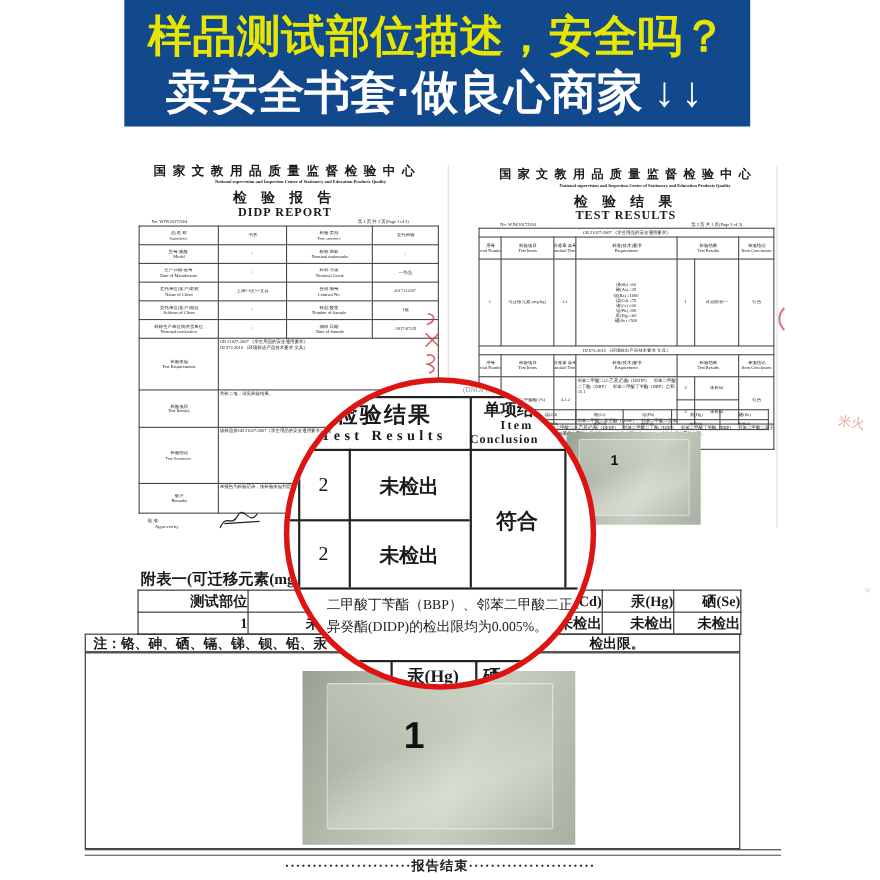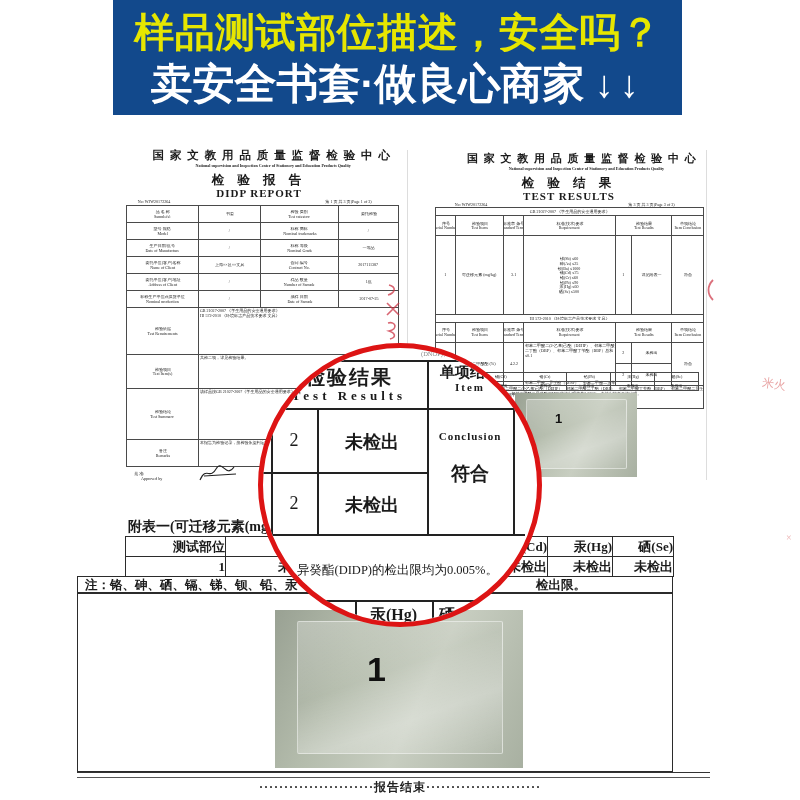--- a/index.html
+++ b/index.html
@@ -11,21 +11,21 @@
   .banner-l1{position:absolute;top:5px;left:0;width:100%;text-align:center;
     font-family:"Liberation Sans",sans-serif;font-weight:bold;font-size:40px;color:#e6e600;
     letter-spacing:0.5px;white-space:nowrap;}
   .banner-l2{position:absolute;top:56px;left:0;width:100%;display:flex;justify-content:center;
     align-items:center;font-family:"Liberation Sans",sans-serif;color:#fff;white-space:nowrap;}
   .banner-l2 .txt{font-weight:bold;font-size:42px;}
   .banner-l2 .arrows{font-weight:normal;font-size:38px;letter-spacing:6px;margin-left:10px;}
 
   
   .doc{position:absolute;background:#fff;}
-  .doc-center{position:absolute;left:13px;width:100%;text-align:center;font-weight:bold;
+  .doc-center{position:absolute;left:0;width:100%;text-align:center;font-weight:bold;
     font-size:11.5px;letter-spacing:1.5px;white-space:nowrap;}
   .doc-center-en{position:absolute;left:0;width:100%;text-align:center;}
   .doc-title{position:absolute;left:0;width:100%;text-align:center;font-weight:bold;
     font-size:12.5px;letter-spacing:5px;white-space:nowrap;}
   .doc-title-en{position:absolute;left:0;width:100%;text-align:center;font-weight:bold;
     font-size:11px;letter-spacing:1px;white-space:nowrap;}
   .m{display:block;font-size:9px;line-height:1.05;transform:scale(0.45);
      transform-origin:50% 50%;white-space:nowrap;margin:-2.5px 0;text-align:center;}
   .m.b{font-weight:bold;}
   .cw{display:flex;flex-direction:column;justify-content:center;align-items:center;
@@ -700,28 +700,29 @@
   <div class="hline" style="left:0;top:186px;width:262px;"></div>
   <div class="vline" style="left:8px;top:12px;height:174px;"></div>
   <div class="vline" style="left:54px;top:60px;height:126px;"></div>
   <div class="vline" style="left:164px;top:12px;height:174px;"></div>
   <div class="vline" style="left:250px;top:12px;height:174px;"></div>
 
   <div class="mg mg-cn" style="left:8px;top:16px;width:156px;text-align:center;font-size:20px;letter-spacing:2px;">检验结果</div>
   <div class="mg" style="left:8px;top:40px;width:156px;text-align:center;font-size:13px;font-weight:bold;letter-spacing:4px;">Test Results</div>
   <div class="mg mg-cn" style="left:164px;top:15px;width:86px;text-align:center;font-size:15px;">单项结论</div>
   <div class="mg" style="left:164px;top:33px;width:86px;text-align:center;font-size:11px;font-weight:bold;letter-spacing:2px;">Item</div>
-  <div class="mg" style="left:164px;top:46px;width:86px;text-align:center;font-size:11px;font-weight:bold;letter-spacing:1px;margin-top:36px;">Conclusion</div>
+  <div class="mg" style="left:164px;top:46px;width:86px;font-size:11px;font-weight:bold;letter-spacing:1px;">Conclusion</div>
 
   <div class="mg" style="left:8px;top:82px;width:46px;text-align:center;font-size:18px;">2</div>
   <div class="mg mg-cn" style="left:54px;top:82px;width:110px;text-align:center;font-size:18px;">未检出</div>
   <div class="mg" style="left:8px;top:145px;width:46px;text-align:center;font-size:18px;">2</div>
   <div class="mg mg-cn" style="left:54px;top:145px;width:110px;text-align:center;font-size:18px;">未检出</div>
   <div class="mg mg-cn" style="left:164px;top:113px;width:86px;text-align:center;font-size:19px;">符合</div>
 
+  <div class="mg" style="left:34px;top:194px;font-size:12.5px;white-space:nowrap;">二甲酸丁苄酯（BBP）、邻苯二甲酸二正</div>
   <div class="mg" style="left:34px;top:214px;font-size:12.5px;white-space:nowrap;">异癸酯(DIDP)的检出限均为0.005%。</div>
 
   <div class="hline" style="left:30px;top:252px;width:220px;"></div>
   <div class="vline" style="left:30px;top:252px;height:32px;"></div>
   <div class="vline" style="left:92px;top:252px;height:32px;"></div>
   <div class="vline" style="left:169px;top:252px;height:32px;"></div>
   <div class="vline" style="left:237px;top:252px;height:32px;"></div>
   <div class="mg mg-cn" style="left:92px;top:257px;width:77px;text-align:center;font-size:16px;">汞(Hg)</div>
   <div class="mg mg-cn" style="left:176px;top:257px;font-size:16px;">硒</div>
 </div>

